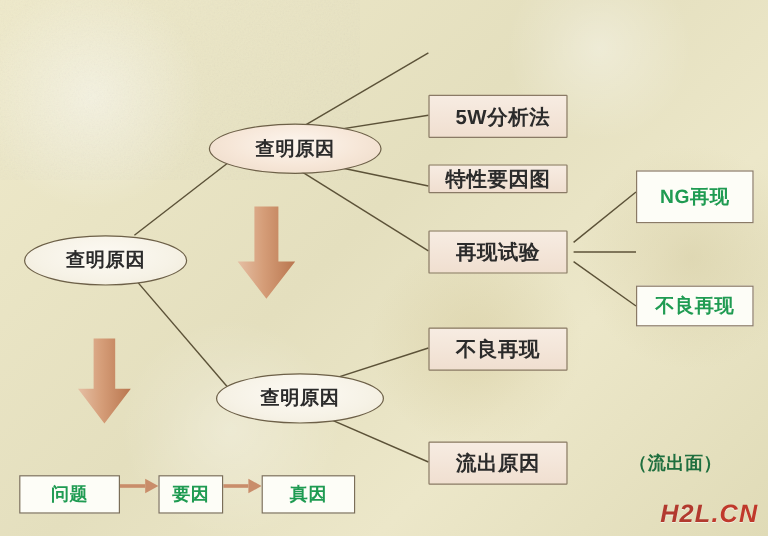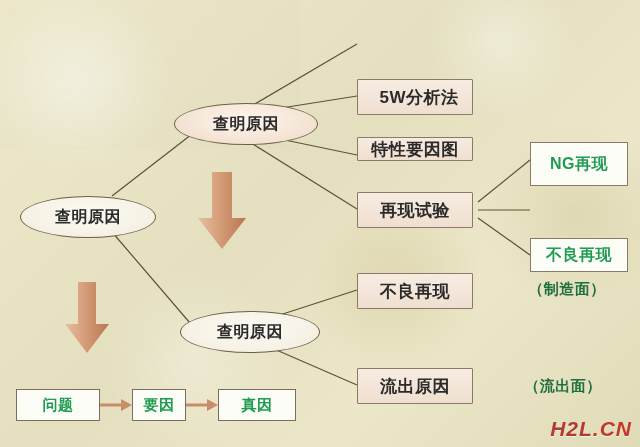--- a/index.html
+++ b/index.html
@@ -80,20 +80,21 @@
     color: #1f6f3f;
     font-size: 15px;
     font-weight: bold;
     background: transparent;
   }
   .bottombox {
     background: #fdfdf7;
     border: 1px solid #7b6e58;
     color: #1f9b52;
     font-size: 15px;
+    margin-top: 7px;
   }
   
   .fatarrow {
     position: absolute;
   }
   .watermark {
     position: absolute;
     right: 8px;
     bottom: 6px;
     font-size: 21px;
@@ -185,21 +186,20 @@
 
   <div class="node box" style="left:357px; top:137px; width:116px; height:24px;">特性要因图</div>
 
   <div class="node box" style="left:357px; top:192px; width:116px; height:36px;">再现试验</div>
 
   <div class="node greenbox" style="left:530px; top:142px; width:98px; height:44px;">NG再现</div>
 
 
   <div class="node greenbox" style="left:530px; top:238px; width:98px; height:34px;">不良再现</div>
 
-  <div class="node plainlabel" style="left:502px; top:277px; width:130px; height:24px;">（制造面）</div>
 
   <div class="node box" style="left:357px; top:273px; width:116px; height:36px;">不良再现</div>
 
   <div class="node box" style="left:357px; top:368px; width:116px; height:36px;">流出原因</div>
 
   <div class="node plainlabel" style="left:498px; top:374px; width:130px; height:24px;">（流出面）</div>
 
   <div class="node bottombox" style="left:16px; top:389px; width:84px; height:32px;">问题</div>
 
   <div class="node bottombox" style="left:132px; top:389px; width:54px; height:32px; color:#1f9b52;">要因</div>

